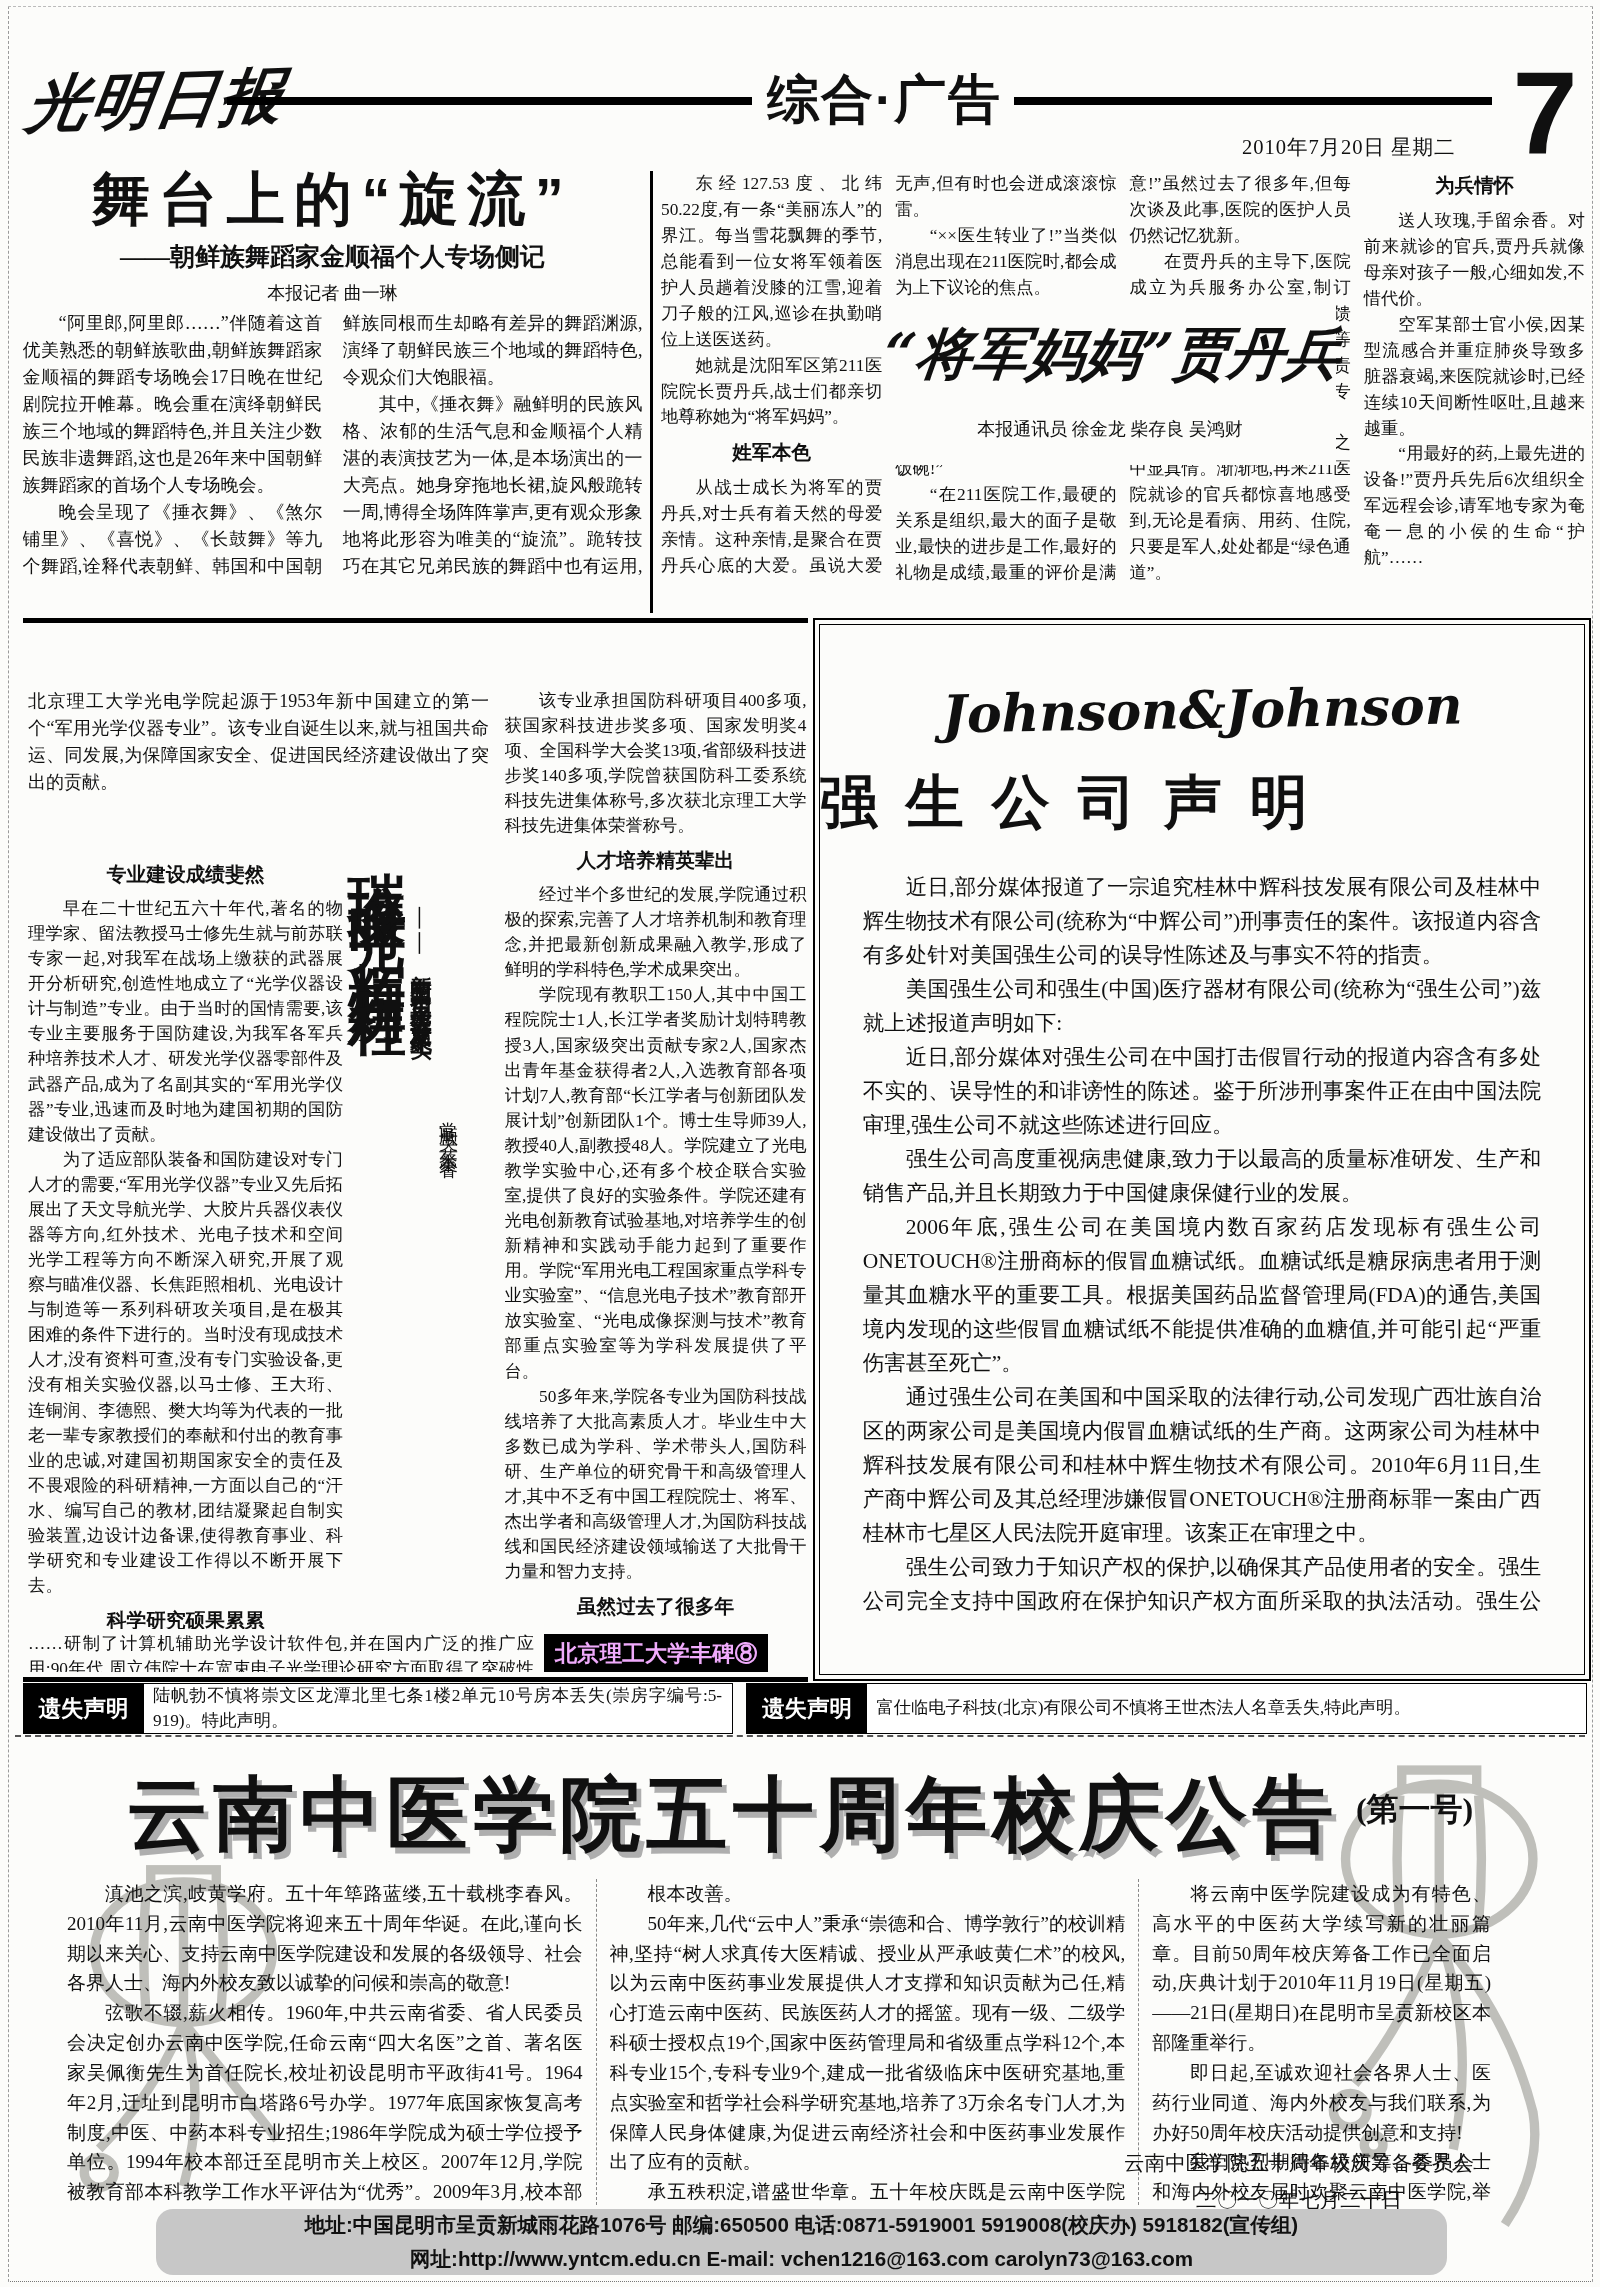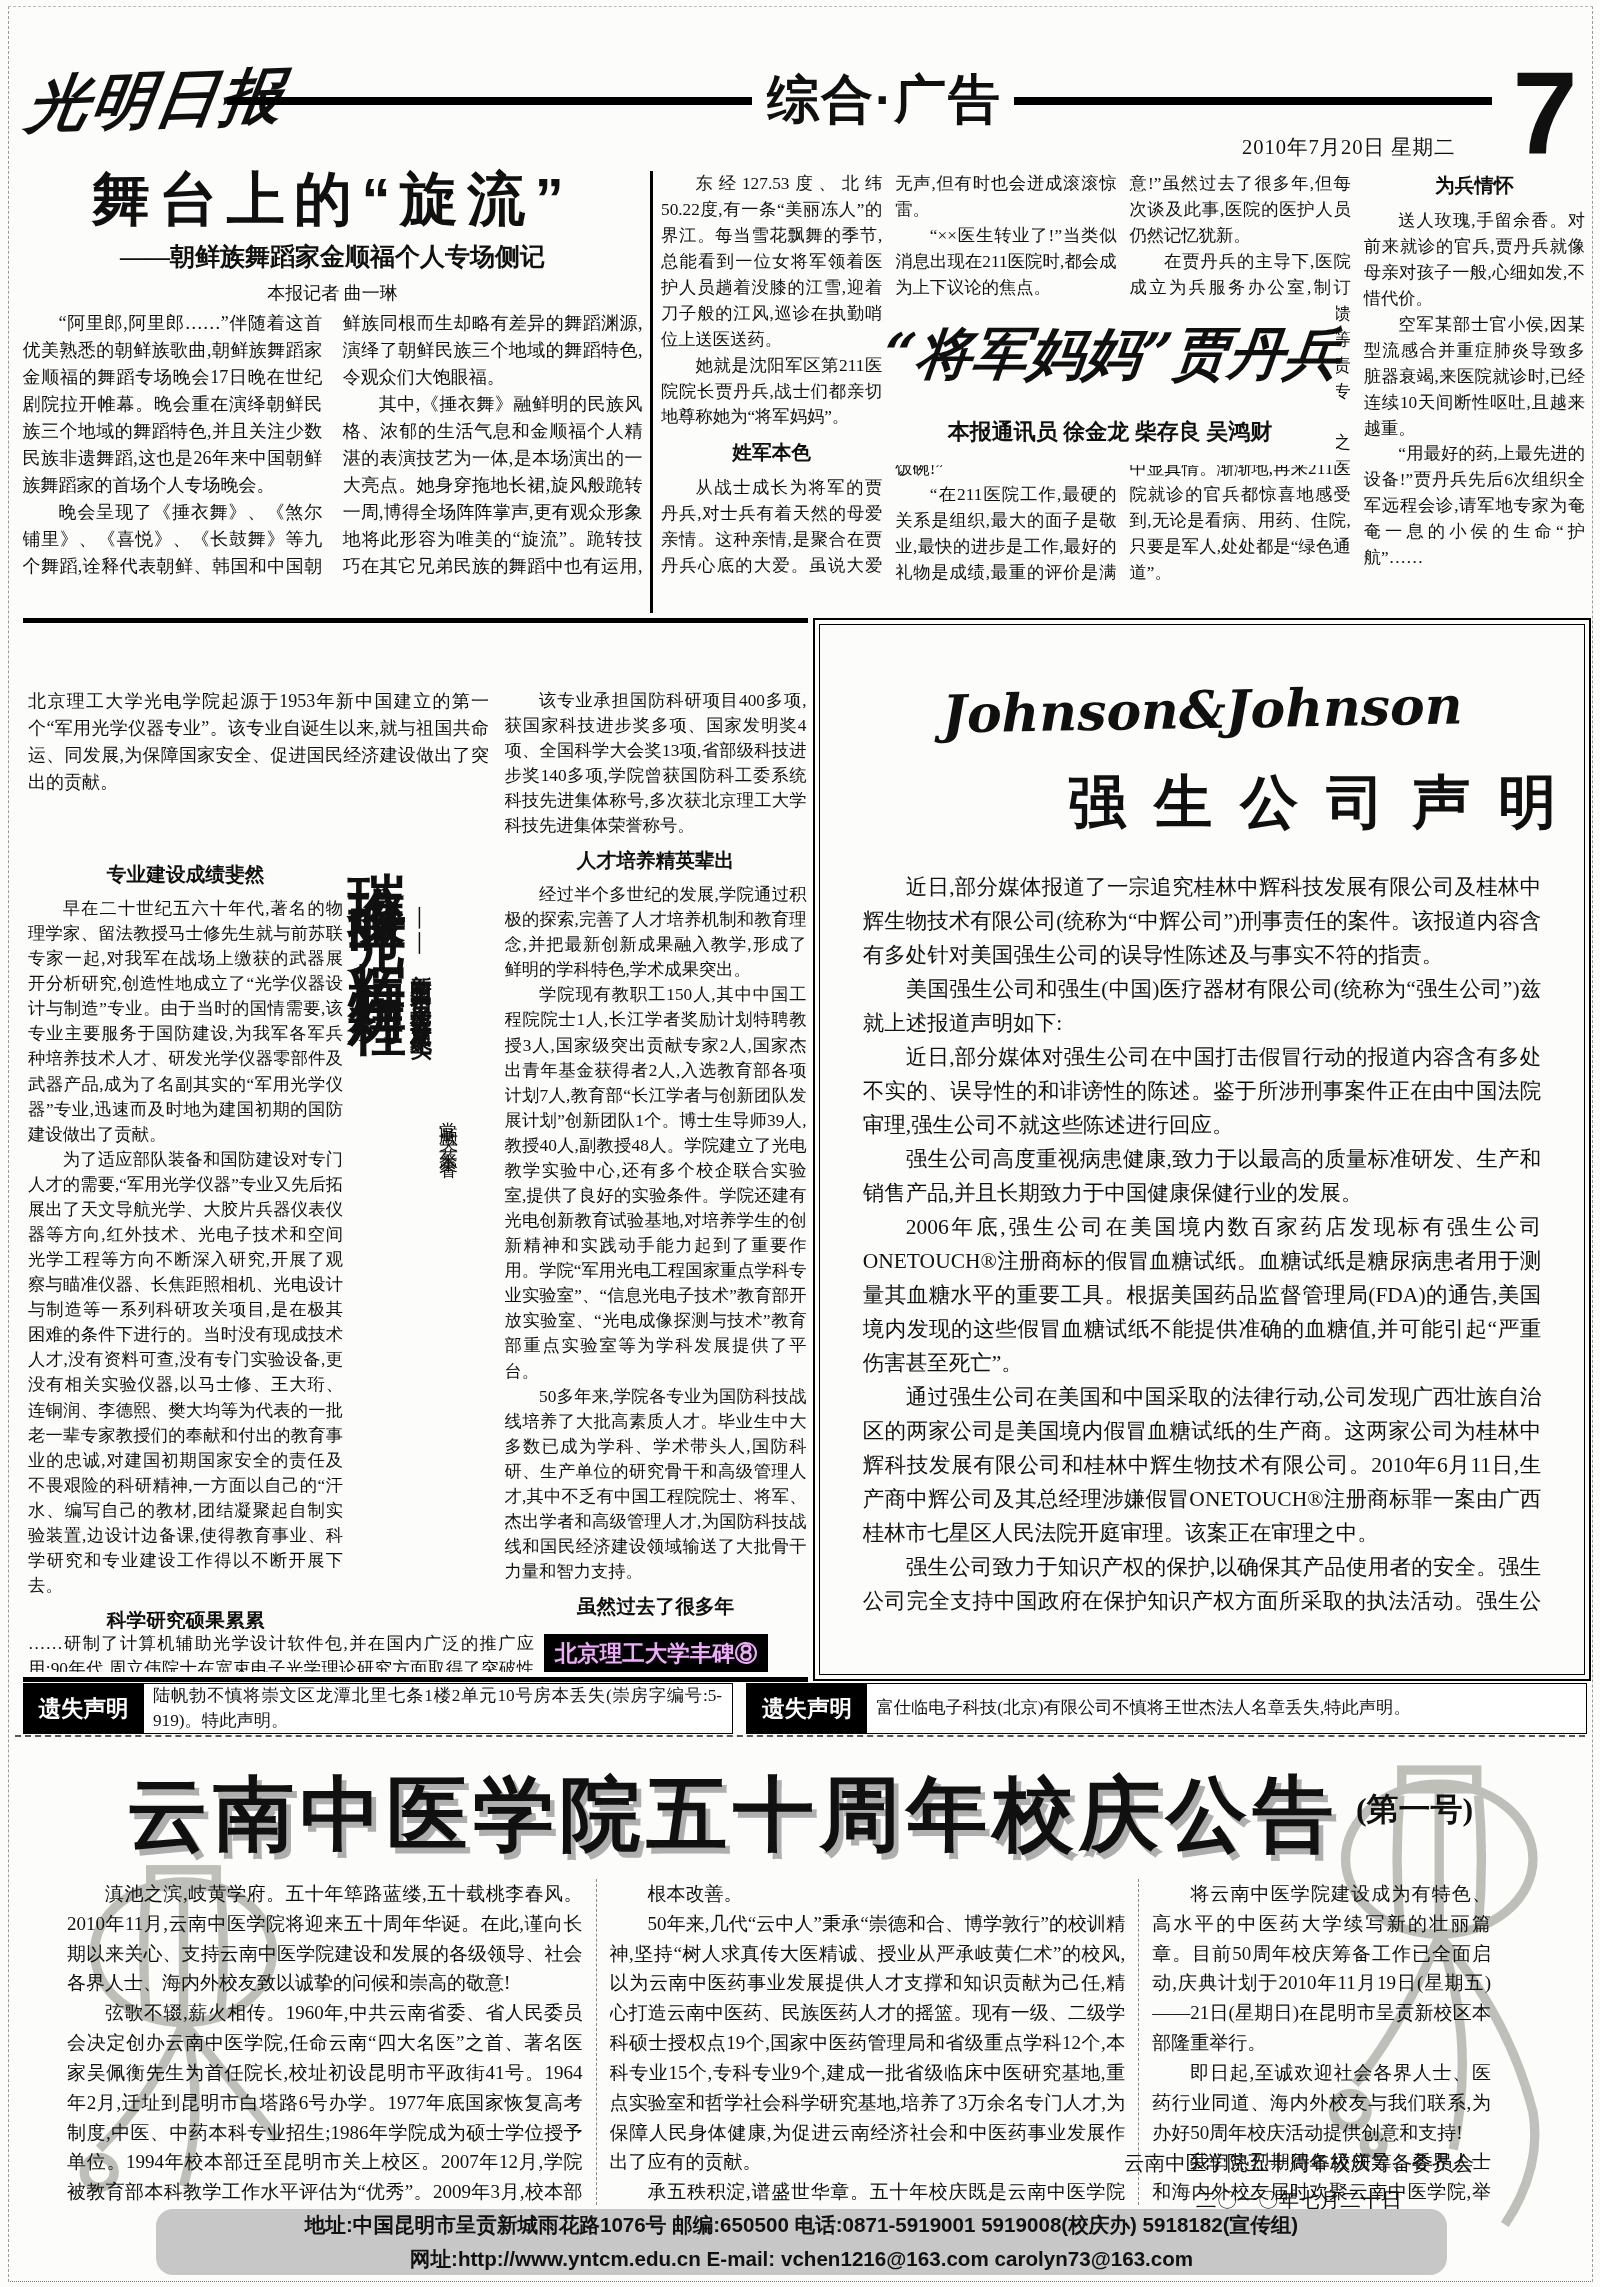--- a/index.html
+++ b/index.html
@@ -35,21 +35,21 @@
   .hr-heavy1{position:absolute;left:22.5px;top:618px;width:785px;height:4.7px;background:#000;}
   .vdiv1{position:absolute;left:650px;top:171px;width:2.8px;height:442px;background:#000;}
   
   .jia{position:absolute;left:661px;top:171px;width:924px;height:433px;}
   .jia-body{column-count:4;column-gap:13px;column-fill:auto;font-size:17.3px;line-height:1.5;
         height:433px;overflow:hidden;text-align:justify;}
   .jia-overlay{position:absolute;left:223px;top:133px;width:452px;height:161px;background:#fcfcfa;
         text-align:center;}
   .jia-headline{font-size:56px;font-weight:900;font-style:italic;font-family:"DejaVu Serif",serif;
         transform:skewX(-6deg);white-space:nowrap;margin-top:13px;}
-  .jia-byline{font-size:22px;margin-top:24px;font-weight:bold;}
+  .jia-byline{font-size:18px;margin-top:24px;}
   
   .bit{position:absolute;left:22.5px;top:630px;width:785px;height:1042px;overflow:hidden;}
   .bit-intro{position:absolute;left:5.6px;top:58px;width:461px;font-size:18px;line-height:1.5;text-align:justify;}
   .bit-sub1{position:absolute;left:5.6px;top:223px;width:315px;}
   .bit-left{position:absolute;left:5.6px;top:266px;width:315px;height:733px;overflow:hidden;
         font-size:17.3px;line-height:1.45;text-align:justify;}
   .bit-vtitle{position:absolute;left:326px;top:195px;width:150px;height:740px;display:flex;flex-direction:row;}
   .vmain{writing-mode:vertical-rl;font-size:58px;font-weight:900;font-family:"Liberation Sans",sans-serif;
         letter-spacing:15px;line-height:1;}
   .vsub{writing-mode:vertical-rl;font-size:21.5px;font-weight:bold;margin-top:82px;letter-spacing:3.7px;}
@@ -59,21 +59,21 @@
   .bit-bottom{position:absolute;left:5.6px;top:1001px;width:506px;height:58px;overflow:hidden;
         font-size:17.3px;line-height:1.45;text-align:justify;}
   .bit-badge{position:absolute;left:521px;top:1004px;background:#000;color:#f0abfc;
         font-family:"Liberation Sans",sans-serif;font-size:22.5px;font-weight:bold;padding:3.7px 11.2px;}
   .hr-heavy2{position:absolute;left:22.5px;top:1677px;width:785px;height:4.7px;background:#000;}
   
   .jnj{position:absolute;left:813px;top:618px;width:774px;height:1059px;border:2.8px solid #000;}
   .jnj-inner{position:absolute;left:3.7px;top:3.7px;right:3.7px;bottom:3.7px;border:0.9px solid #000;}
   .jnj-logo{text-align:center;margin-top:54px;font-size:52px;font-weight:bold;font-style:italic;
         font-family:"DejaVu Serif",serif;transform:rotate(-1deg);}
-  .jnj-title{text-align:right;margin-top:24px;font-size:58px;font-weight:900;letter-spacing:28px;
+  .jnj-title{text-align:left;margin-top:24px;font-size:58px;font-weight:900;letter-spacing:28px;
         font-family:"Liberation Sans",sans-serif;}
   .jnj-body{margin:28px 43px 0 43px;height:750px;overflow:hidden;font-size:21.5px;line-height:34px;
         text-align:justify;}
   
   .notice{position:absolute;top:1683px;height:49px;border:1.9px solid #000;display:flex;align-items:stretch;background:#fff;}
   .notice-1{left:22.5px;width:708px;}
   .notice-2{left:746px;width:839px;}
   .notice-label{background:#000;color:#fff;font-family:"Liberation Sans",sans-serif;font-weight:bold;
         font-size:22.5px;display:flex;align-items:center;padding:0 15px;white-space:nowrap;}
   .notice-text{font-size:17.3px;line-height:1.4;padding:1.9px 9.4px;align-self:center;text-align:justify;}

